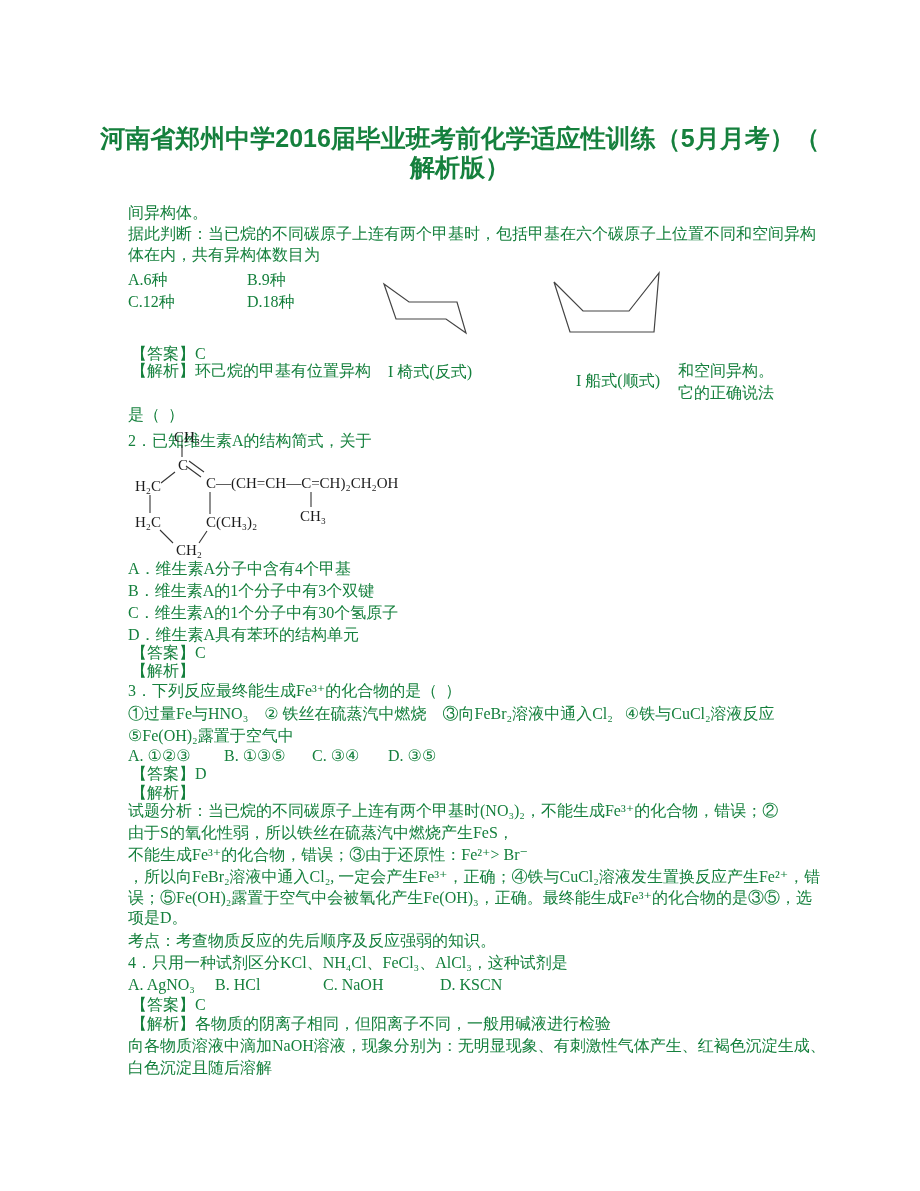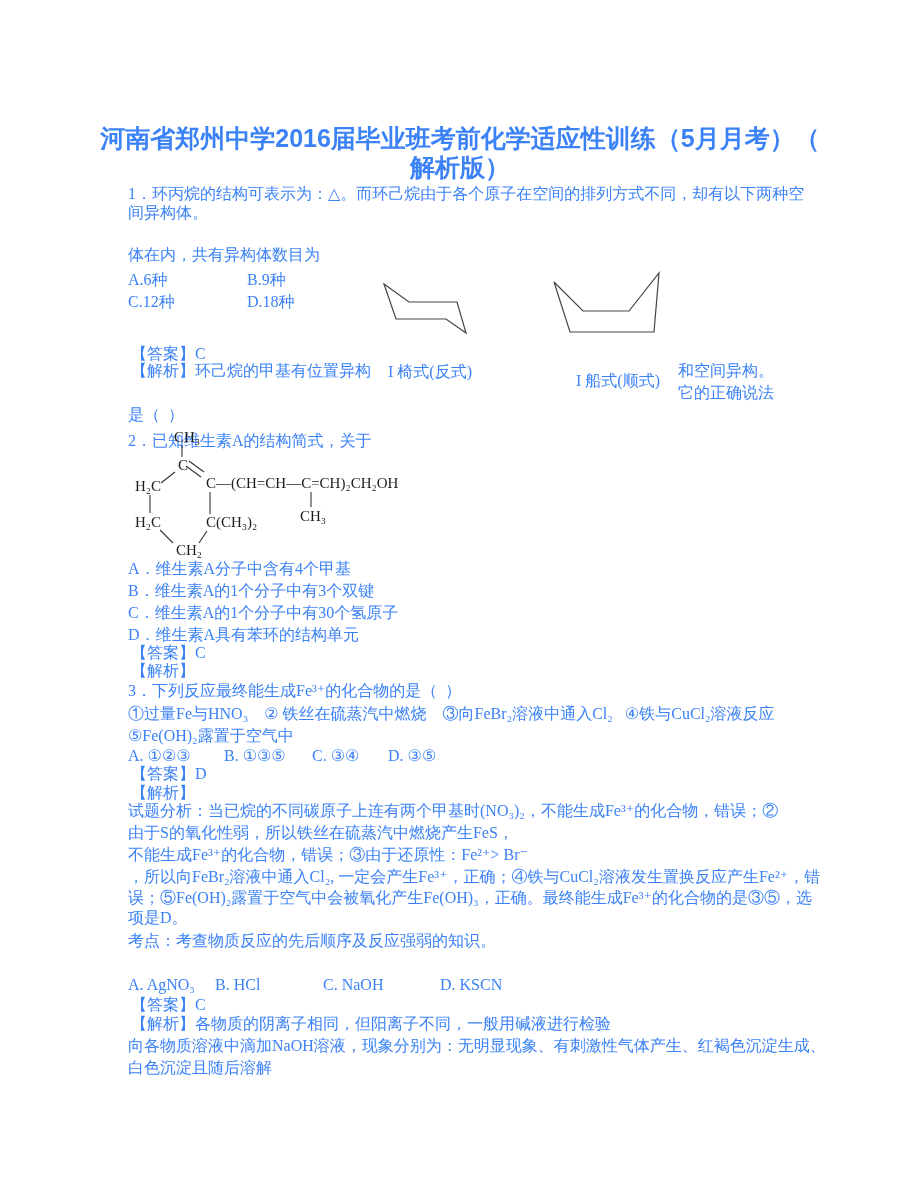--- a/index.html
+++ b/index.html
@@ -1,36 +1,36 @@
 <!DOCTYPE html>
 <html><head>
 <meta charset="utf-8">
 <style>
   html,body{margin:0;padding:0;background:#ffffff;}
   #page{position:relative;width:920px;height:1191px;background:#ffffff;overflow:hidden;
-        font-family:"Liberation Serif","DejaVu Serif",serif;color:#3b82f6;}
+        font-family:"Liberation Serif","DejaVu Serif",serif;color:#15803d;}
   .title{position:absolute;left:100px;width:720px;text-align:center;
          font-family:"Liberation Sans","DejaVu Sans",sans-serif;
          font-weight:bold;font-size:25px;line-height:28px;white-space:pre;}
   .ln{position:absolute;font-size:16px;line-height:20px;white-space:pre;}
   .diag{position:absolute;}
   .diag polygon{fill:none;stroke:#444;stroke-width:1.2;}
   .mol line{stroke:#333;stroke-width:1.1;}
   .mol text{font-family:"Liberation Serif","DejaVu Serif",serif;font-size:15px;fill:#1c1c1c;}
 </style>
 </head>
 <body>
 
 <div id="page">
 
   <div class="title" style="top:124px;">河南省郑州中学2016届毕业班考前化学适应性训练（5月月考）（</div>
   <div class="title" style="top:153px;">解析版）</div>
 
-  <div class="ln" style="left:128px;top:184px;">1．环丙烷的结构可表示为：△。而环己烷由于各个原子在空间的排列方式不同，却有以下两种空</div>
   <div class="ln" style="left:128px;top:203px;">间异构体。</div>
+  <div class="ln" style="left:128px;top:224px;">据此判断：当已烷的不同碳原子上连有两个甲基时，包括甲基在六个碳原子上位置不同和空间异构</div>
   <div class="ln" style="left:128px;top:245px;">体在内，共有异构体数目为</div>
 
   <div class="ln" style="left:128px;top:270px;">A.6种</div>
   <div class="ln" style="left:247px;top:270px;">B.9种</div>
   <div class="ln" style="left:128px;top:292px;">C.12种</div>
   <div class="ln" style="left:247px;top:292px;">D.18种</div>
 
   <svg class="diag" style="left:380px;top:278px;" width="95" height="60" viewBox="380 278 95 60">
     <polygon points="384,284 409,302 457,302 466,333 446,319 396,319"></polygon>
   </svg>
@@ -88,20 +88,21 @@
   <div class="ln" style="left:131px;top:764px;">【答案】D</div>
   <div class="ln" style="left:131px;top:783px;">【解析】</div>
   <div class="ln" style="left:128px;top:801px;">试题分析：当已烷的不同碳原子上连有两个甲基时(NO₃)₂，不能生成Fe³⁺的化合物，错误；②</div>
   <div class="ln" style="left:128px;top:823px;font-family:Liberation Serif, serif;">由于S的氧化性弱，所以铁丝在硫蒸汽中燃烧产生FeS，</div>
   <div class="ln" style="left:128px;top:845px;">不能生成Fe³⁺的化合物，错误；③由于还原性：Fe²⁺&gt; Br⁻</div>
   <div class="ln" style="left:128px;top:867px;">，所以向FeBr₂溶液中通入Cl₂, 一定会产生Fe³⁺，正确；④铁与CuCl₂溶液发生置换反应产生Fe²⁺，错</div>
   <div class="ln" style="left:128px;top:888px;">误；⑤Fe(OH)₂露置于空气中会被氧化产生Fe(OH)₃，正确。最终能生成Fe³⁺的化合物的是③⑤，选</div>
   <div class="ln" style="left:128px;top:908px;">项是D。</div>
   <div class="ln" style="left:128px;top:931px;text-align:center;">考点：考查物质反应的先后顺序及反应强弱的知识。</div>
 
+  <div class="ln" style="left:128px;top:953px;">4．只用一种试剂区分KCl、NH₄Cl、FeCl₃、AlCl₃，这种试剂是</div>
   <div class="ln" style="left:128px;top:975px;">A. AgNO₃</div>
   <div class="ln" style="left:215px;top:975px;">B. HCl</div>
   <div class="ln" style="left:323px;top:975px;">C. NaOH</div>
   <div class="ln" style="left:440px;top:975px;">D. KSCN</div>
   <div class="ln" style="left:131px;top:995px;">【答案】C</div>
   <div class="ln" style="left:131px;top:1014px;">【解析】各物质的阴离子相同，但阳离子不同，一般用碱液进行检验</div>
   <div class="ln" style="left:128px;top:1036px;">向各物质溶液中滴加NaOH溶液，现象分别为：无明显现象、有刺激性气体产生、红褐色沉淀生成、</div>
   <div class="ln" style="left:128px;top:1058px;">白色沉淀且随后溶解</div>
 
 </div>

